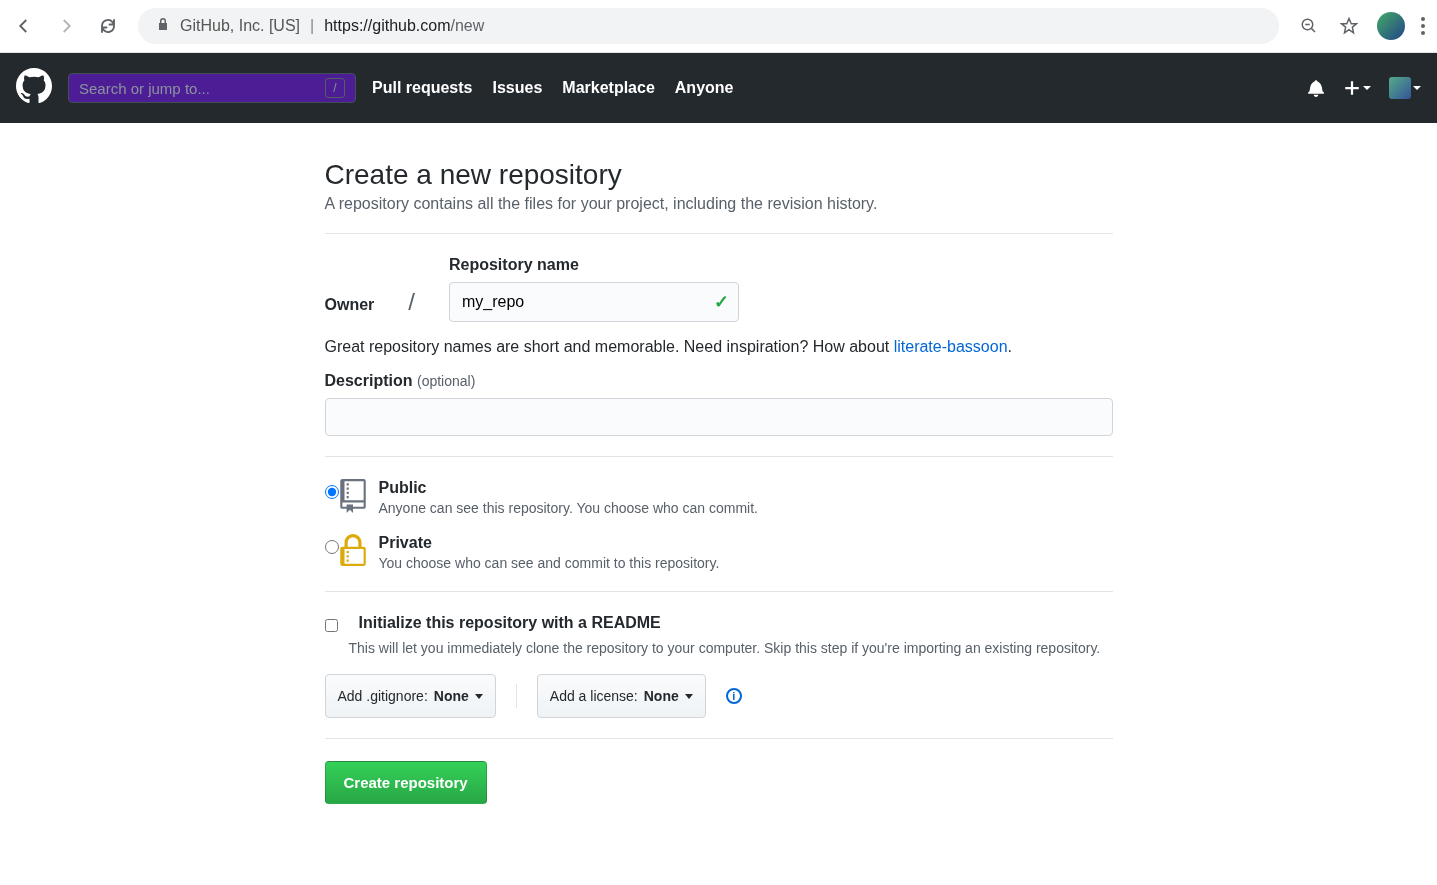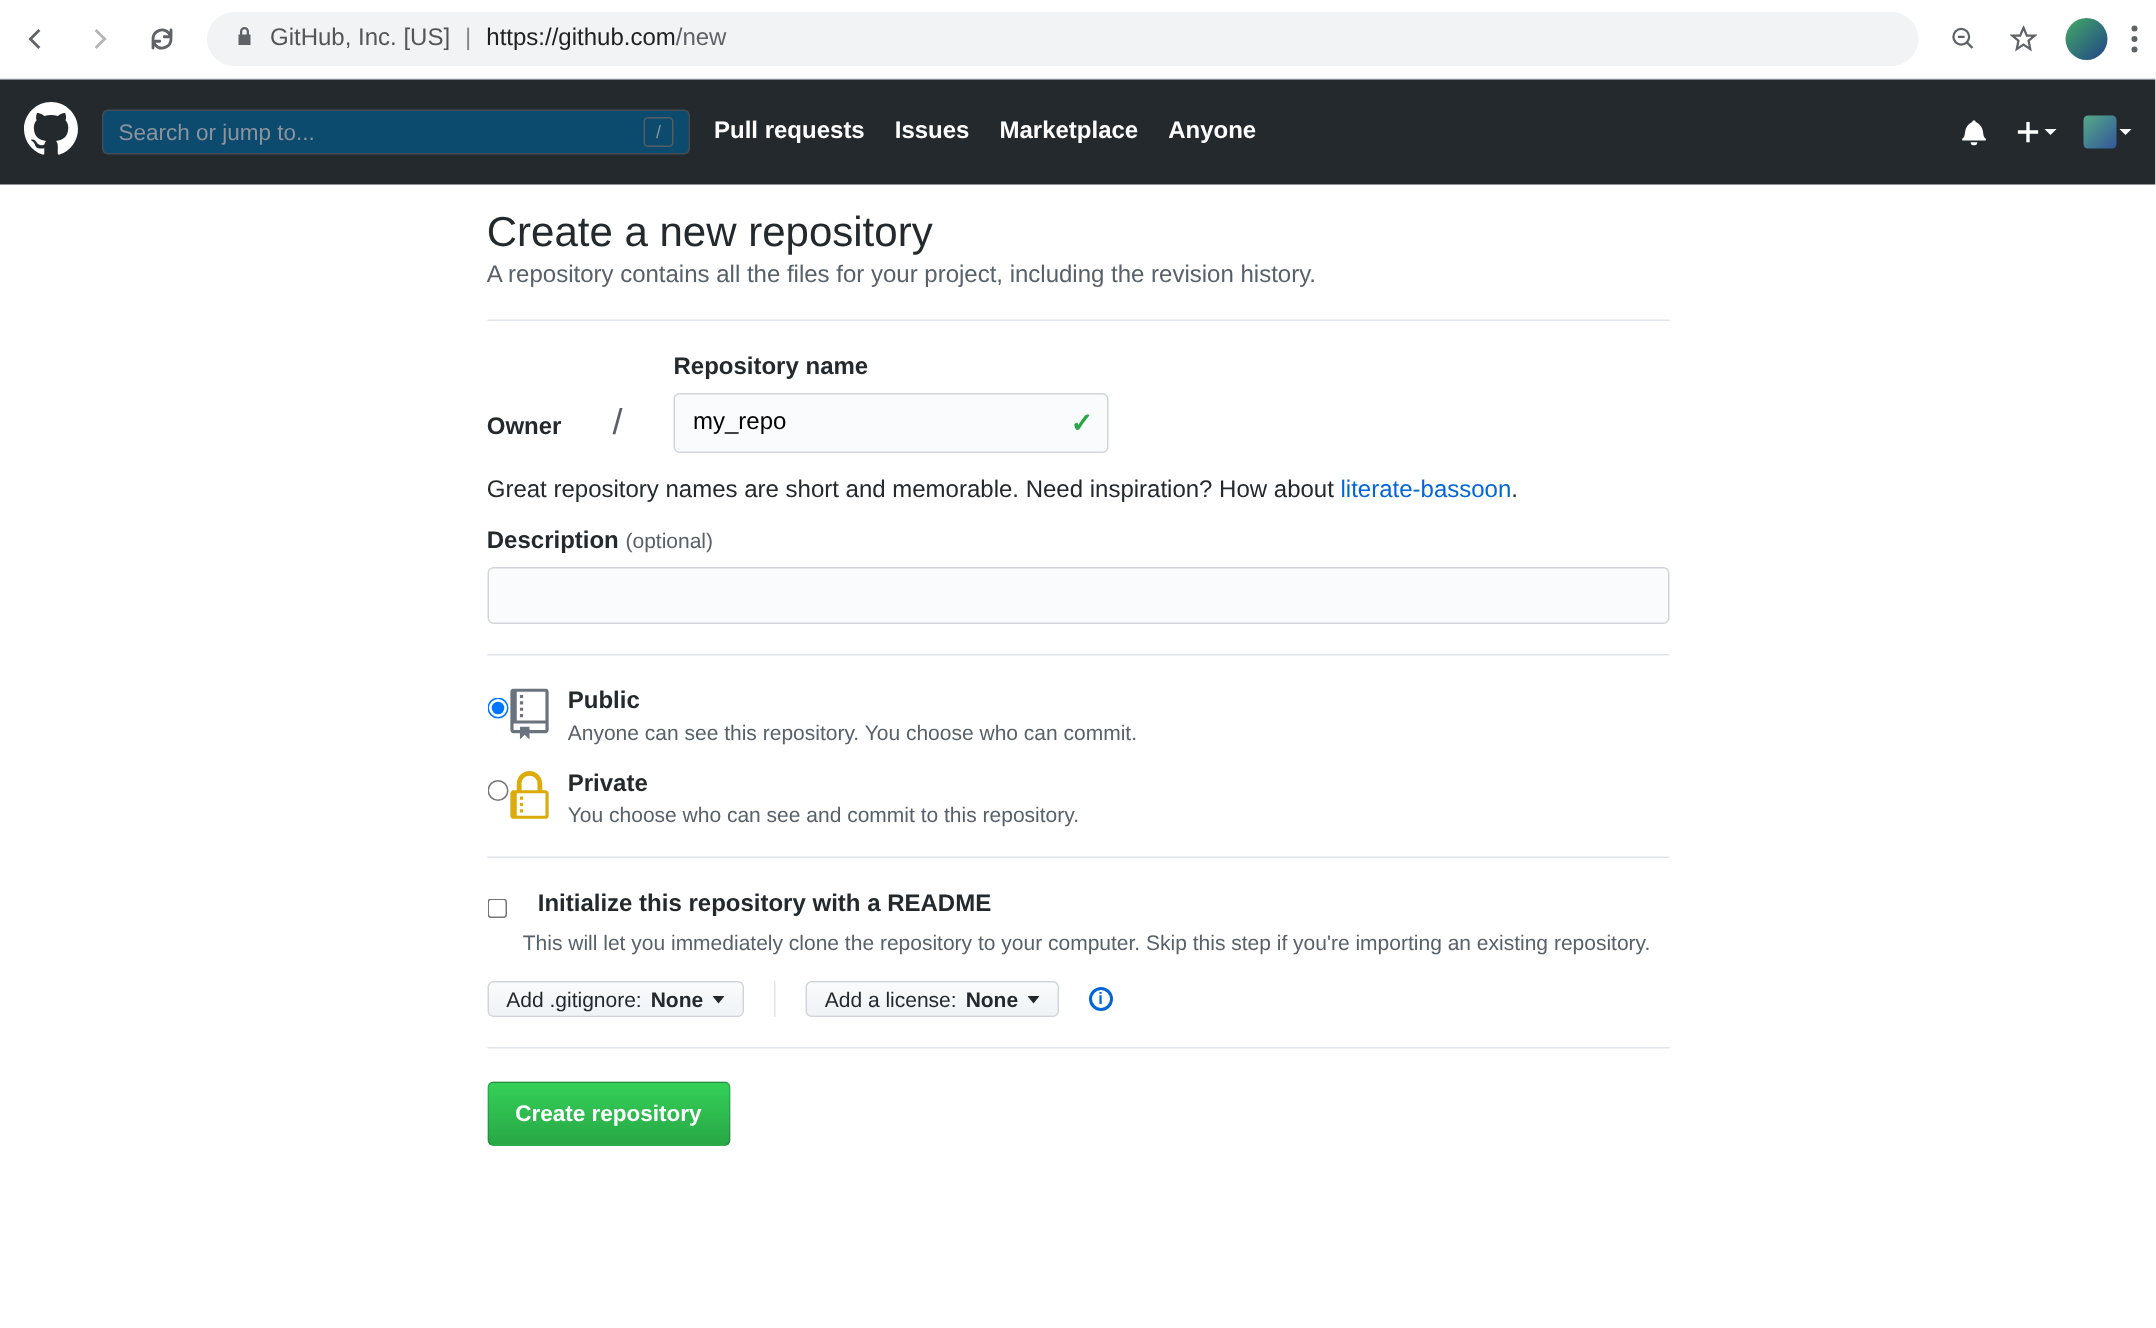--- a/index.html
+++ b/index.html
@@ -15,32 +15,32 @@
 .url-display { color: #202124; }
 .url-path { color: #5f6368; }
 .right-chrome { display: flex; align-items: center; gap: 16px; }
 .chrome-avatar { width: 28px; height: 28px; border-radius: 50%; background: linear-gradient(135deg,#4a6,#248); }
 .more-dots { display: flex; flex-direction: column; gap: 3px; }
 .more-dots span { width: 4px; height: 4px; background: #5f6368; border-radius: 50%; }
 
 
 .gh-header { height: 70px; background: #24292e; display: flex; align-items: center; padding: 0 16px; gap: 16px; }
 .gh-logo svg { fill: #fff; width: 36px; height: 36px; }
-.gh-search { width: 392px; height: 30px; background: #0c4a6e; border: 1px solid #444d56; border-radius: 4px; display: flex; align-items: center; padding: 0 10px; color: #8b949e; font-size: 15px; }
+.gh-search { width: 288px; height: 30px; background: #4c1d95; border: 1px solid #444d56; border-radius: 4px; display: flex; align-items: center; padding: 0 10px; color: #8b949e; font-size: 15px; }
 .gh-search-key { margin-left: auto; border: 1px solid #555c63; border-radius: 3px; width: 20px; height: 20px; display: flex; align-items: center; justify-content: center; font-size: 12px; color: #8b949e; }
 .gh-nav { display: flex; gap: 20px; }
 .gh-nav-link { color: #fff; font-weight: 600; font-size: 16px; text-decoration: none; cursor: pointer; }
 .gh-header-right { margin-left: auto; display: flex; align-items: center; gap: 18px; }
 .gh-header-right svg { fill: #fff; width: 18px; height: 18px; }
 .gh-dropdown { display: flex; align-items: center; gap: 2px; cursor: pointer; }
 .gh-caret { width: 0; height: 0; border-left: 4px solid transparent; border-right: 4px solid transparent; border-top: 4px solid #fff; }
 .gh-avatar { width: 22px; height: 22px; border-radius: 3px; background: linear-gradient(135deg,#5a8,#359); }
 
 
-.main { max-width: 820px; margin: 16px auto 0; padding: 0 16px 50px; }
+.main { max-width: 820px; margin: 36px auto 0; padding: 0 16px 50px; }
 h1 { font-size: 28px; font-weight: 400; margin-bottom: 4px; }
 .subtitle { color: #586069; font-size: 16px; margin-bottom: 18px; }
 hr { border: none; border-top: 1px solid #e1e4e8; margin: 20px 0 22px; }
 .field-row { display: flex; gap: 34px; align-items: flex-end; margin-bottom: 16px; }
 .field-col label, .desc-label { font-weight: 600; font-size: 16px; display: block; margin-bottom: 8px; }
 .owner-select { height: 40px; border: 1px solid #d1d5da; border-radius: 4px; background: linear-gradient(#fafbfc,#eff3f6); padding: 0 12px; display: flex; align-items: center; gap: 8px; cursor: pointer; font-size: 15px; font-weight: 600; }
 .owner-avatar { width: 22px; height: 22px; border-radius: 2px; background: linear-gradient(135deg,#5a8,#359); }
 .owner-caret { width: 0; height: 0; border-left: 4px solid transparent; border-right: 4px solid transparent; border-top: 5px solid #24292e; }
 .slash { font-size: 24px; color: #586069; padding-bottom: 6px; }
 .repo-name-wrap { position: relative; }
@@ -54,21 +54,21 @@
 .visibility input[type=radio] { margin-top: 6px; width: 14px; height: 14px; }
 .vis-body { display: flex; gap: 12px; align-items: flex-start; }
 .vis-icon { width: 28px; height: 34px; flex-shrink: 0; }
 .vis-label { font-weight: 600; font-size: 16px; }
 .vis-desc { color: #586069; font-size: 14px; margin-top: 3px; }
 .init-row { display: flex; gap: 21px; align-items: flex-start; margin-bottom: 8px; }
 .init-row input[type=checkbox] { margin-top: 5px; }
 .init-label { font-weight: 600; font-size: 16px; }
 .init-desc { color: #586069; font-size: 14px; margin-left: 24px; margin-bottom: 18px; }
 .dropdowns { display: flex; gap: 20px; align-items: center; }
-.dd-btn { height: 24px; border: 1px solid #d1d5da; border-radius: 4px; background: linear-gradient(#fafbfc,#eff3f6); padding: 0 12px; display: flex; align-items: center; gap: 6px; cursor: pointer; font-size: 14px; }
+.dd-btn { height: 44px; border: 1px solid #d1d5da; border-radius: 4px; background: linear-gradient(#fafbfc,#eff3f6); padding: 0 12px; display: flex; align-items: center; gap: 6px; cursor: pointer; font-size: 14px; }
 .dd-btn strong { font-weight: 600; }
 .dd-sep { width: 1px; height: 24px; background: #e1e4e8; }
 .info-icon { width: 16px; height: 16px; border: 2px solid #0366d6; border-radius: 50%; color: #0366d6; font-size: 11px; font-weight: bold; display: flex; align-items: center; justify-content: center; cursor: pointer; }
 .submit-btn { background: linear-gradient(#34d058,#28a745); border: 1px solid rgba(27,31,35,.2); border-radius: 4px; color: #fff; font-weight: 600; font-size: 15px; padding: 12px 18px; cursor: pointer; text-align: center; }
 </style>
 </head>
 <body>
 
 <div class="browser-chrome">
   <div class="nav-btn">

